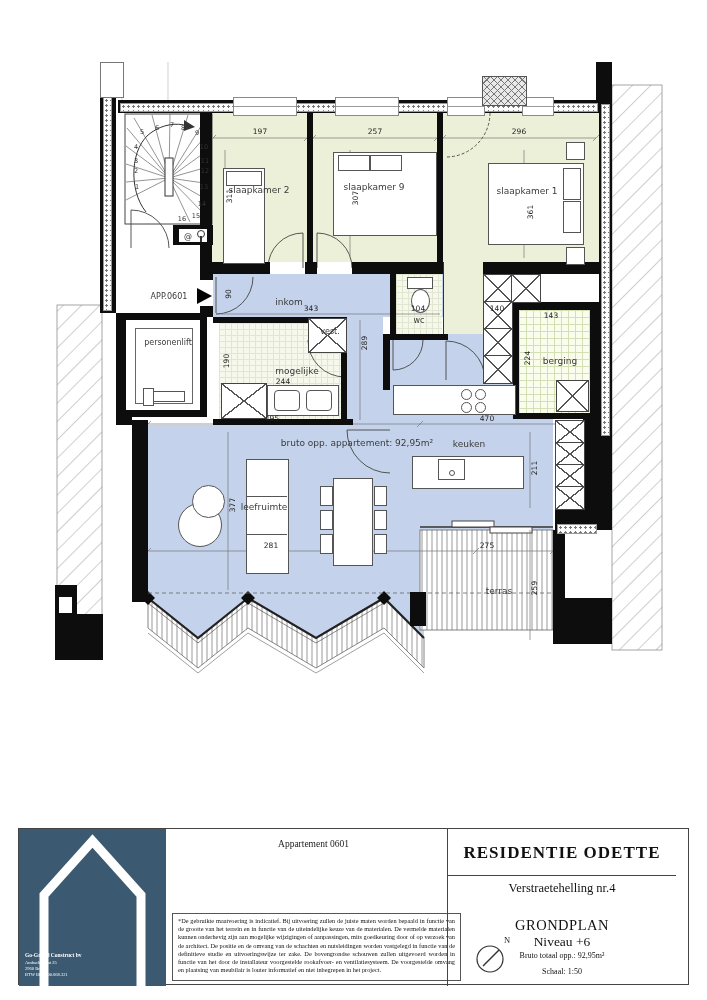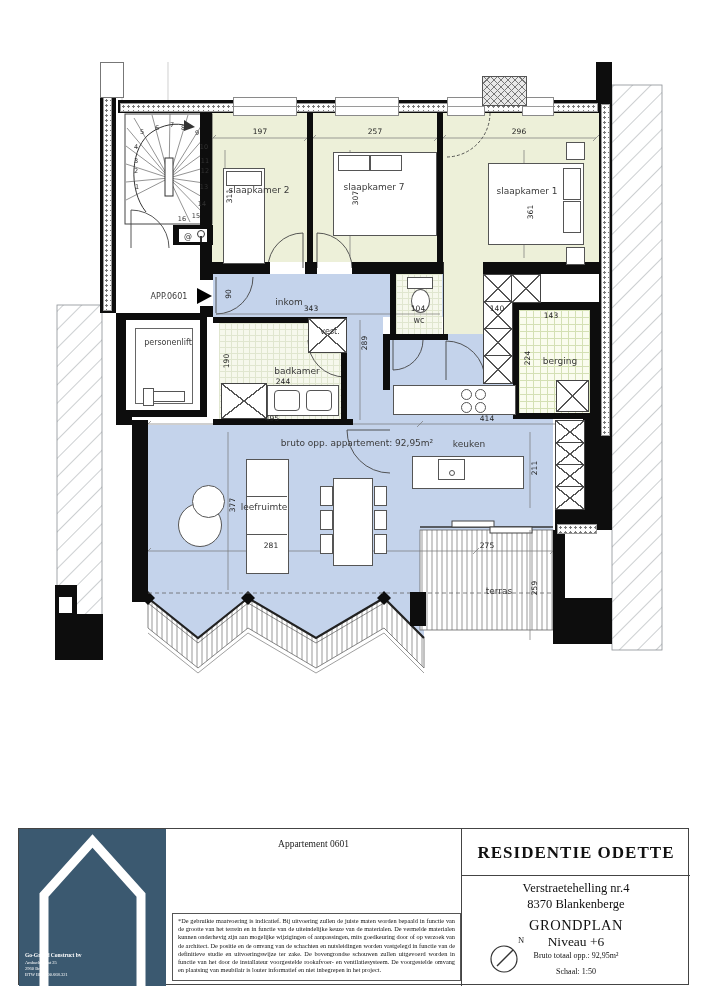--- a/index.html
+++ b/index.html
@@ -43,21 +43,21 @@
   .tblock{position:absolute;left:18px;top:828px;width:671px;height:157px;
           border:1px solid #444;font-family:Liberation Serif, serif;box-sizing:border-box}
   .logo{position:absolute;left:0;top:0;width:147px;height:157px;background:#3b5970;overflow:hidden}
   .logo .co{position:absolute;left:6px;bottom:8px;color:#fff;line-height:1.35}
   .logo .co .n1{font-size:5.5px;font-weight:bold}
   .logo .co div{font-size:4.5px}
   .midcol{position:absolute;left:147px;top:0;width:295px;height:157px}
   .apt{position:absolute;left:0;top:9px;width:295px;text-align:center;font-size:9.5px;color:#222;line-height:1.4}
   .disc{position:absolute;left:6px;top:84px;width:277px;height:60px;border:1px solid #555;
         padding:3px 5px;font-size:6.3px;line-height:1.3;color:#111;text-align:justify}
-  .rightcol{position:absolute;left:442px;top:0;width:229px;height:157px;border-left:1px solid #444;box-sizing:border-box}
+  .rightcol{position:absolute;left:428px;top:0;width:229px;height:157px;border-left:1px solid #444;box-sizing:border-box}
   .proj{position:absolute;left:0;top:0;width:100%;height:47px;border-bottom:1px solid #444;
         text-align:center;font-size:17px;font-weight:bold;letter-spacing:1px;color:#111;
         line-height:47px;box-sizing:border-box}
   .addr{position:absolute;left:0;top:52px;width:100%;text-align:center;font-size:12.5px;color:#111;line-height:1.25}
   .ptyp{position:absolute;left:0;top:88px;width:100%;text-align:center;font-size:14.5px;color:#111;letter-spacing:.5px}
   .plev{position:absolute;left:0;top:105px;width:100%;text-align:center;font-size:13.5px;color:#111}
   .parea{position:absolute;left:0;top:122px;width:100%;text-align:center;font-size:8px;color:#111}
   .pscale{position:absolute;left:0;top:138px;width:100%;text-align:center;font-size:8px;color:#111}
   .ncomp{position:absolute;left:24px;top:108px;width:40px;height:40px}
   .nlab{position:absolute;left:56px;top:106px;font-size:8.5px;color:#222}
@@ -316,25 +316,25 @@
   <span class="sn" style="left:197px;top:133px">9</span>
   <span class="sn" style="left:204px;top:147px">10</span>
   <span class="sn" style="left:205px;top:161px">11</span>
   <span class="sn" style="left:205px;top:171px">12</span>
   <span class="sn" style="left:204px;top:187px">13</span>
   <span class="sn" style="left:202px;top:204px">14</span>
   <span class="sn" style="left:196px;top:216px">15</span>
   <span class="sn" style="left:182px;top:219px">16</span>
 
   <span class="lb" style="left:259px;top:190px">slaapkamer 2</span>
-  <span class="lb" style="left:374px;top:187px">slaapkamer 7</span>
+  <span class="lb" style="left:374px;top:187px">slaapkamer 9</span>
   <span class="lb" style="left:527px;top:191px">slaapkamer 1</span>
   <span class="lb" style="left:289px;top:302px">inkom</span>
   <span class="lb lbs" style="left:330px;top:331px">vest.</span>
-  <span class="lb" style="left:297px;top:371px">badkamer</span>
+  <span class="lb" style="left:297px;top:371px">mogelijke</span>
   <span class="lb lbs" style="left:419px;top:320px">wc</span>
   <span class="lb" style="left:560px;top:361px">berging</span>
   <span class="lb lbs" style="left:168px;top:342px">personenlift</span>
   <span class="lb" style="left:469px;top:444px">keuken</span>
   <span class="lb" style="left:264px;top:507px">leefruimte</span>
   <span class="lb" style="left:499px;top:591px">terras</span>
   <span class="lb" style="left:357px;top:443px">bruto opp. appartement: 92,95m²</span>
 
   <span class="dm" style="left:260px;top:131px">197</span>
   <span class="dm dmv" style="left:229px;top:196px">311</span>
@@ -345,21 +345,21 @@
   <span class="dm" style="left:311px;top:308px">343</span>
   <span class="dm dmv" style="left:228px;top:294px">90</span>
   <span class="dm dmv" style="left:364px;top:343px">289</span>
   <span class="dm" style="left:283px;top:381px">244</span>
   <span class="dm dmv" style="left:226px;top:361px">190</span>
   <span class="dm" style="left:418px;top:308px">104</span>
   <span class="dm" style="left:497px;top:308px">140</span>
   <span class="dm" style="left:551px;top:315px">143</span>
   <span class="dm dmv" style="left:527px;top:358px">224</span>
   <span class="dm" style="left:272px;top:418px">495</span>
-  <span class="dm" style="left:487px;top:418px">414</span>
+  <span class="dm" style="left:487px;top:418px">470</span>
   <span class="dm dmv" style="left:534px;top:468px">211</span>
   <span class="dm" style="left:271px;top:545px">281</span>
   <span class="dm dmv" style="left:232px;top:505px">377</span>
   <span class="dm" style="left:487px;top:545px">275</span>
   <span class="dm dmv" style="left:534px;top:588px">259</span>
 </div>
 
 <div class="tblock">
   <div class="logo">
     <svg width="147" height="157" viewBox="0 0 147 157">
@@ -375,21 +375,20 @@
   <div class="midcol">
     <div class="apt">
       <div>Appartement 0601</div>
     </div>
     <div class="disc">*De gebruikte maatvoering is indicatief. Bij uitvoering zullen de juiste maten worden bepaald in functie van de grootte van het terrein en in functie van de uiteindelijke keuze van de materialen. De vermelde materialen kunnen onderhevig zijn aan mogelijke wijzigingen of aanpassingen, mits goedkeuring door of op verzoek van de architect. De positie en de omvang van de schachten en nutsleidingen worden vastgelegd in functie van de definitieve studie en uitvoeringswijze ter zake. De bovengrondse schouwen zullen uitgevoerd worden in functie van het door de installateur voorgestelde rookafvoer- en ventilatiesysteem. De voorgestelde omvang en plaatsing van meubilair is louter informatief en niet inbegrepen in het project.</div>
   </div>
   <div class="rightcol">
     <div class="proj">RESIDENTIE ODETTE</div>
     <div class="addr">
       <div>Verstraetehelling nr.4</div>
-      <div>8370 Blankenberge</div>
     </div>
     <div class="ptyp">GRONDPLAN</div>
     <div class="plev">Niveau +6</div>
     <div class="parea">Bruto totaal opp.: 92,95m²</div>
     <div class="pscale">Schaal: 1:50</div>
     <svg class="ncomp" viewBox="0 0 40 40">
       <circle cx="18" cy="22" r="13" fill="none" stroke="#333" stroke-width="1.2"></circle>
       <line x1="11" y1="29" x2="27" y2="13" stroke="#333" stroke-width="1.4"></line>
     </svg>
     <span class="nlab">N</span>

